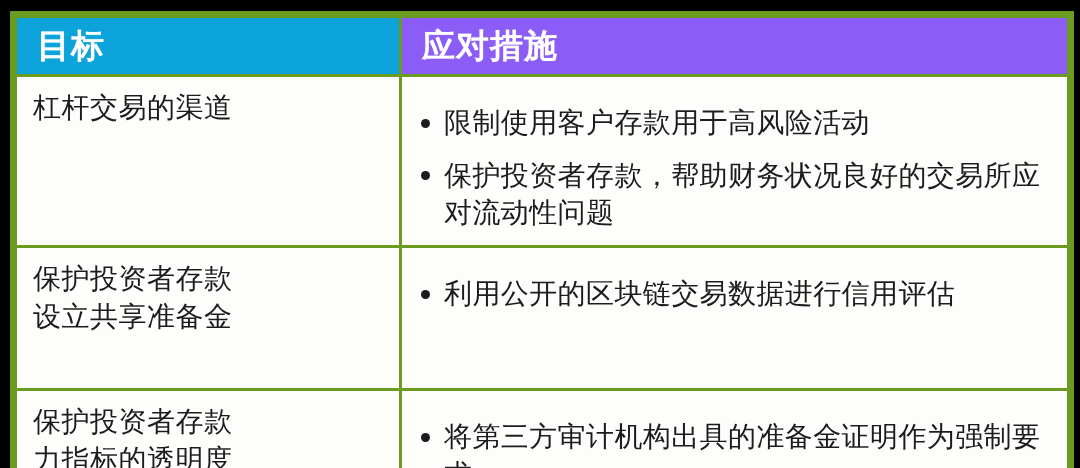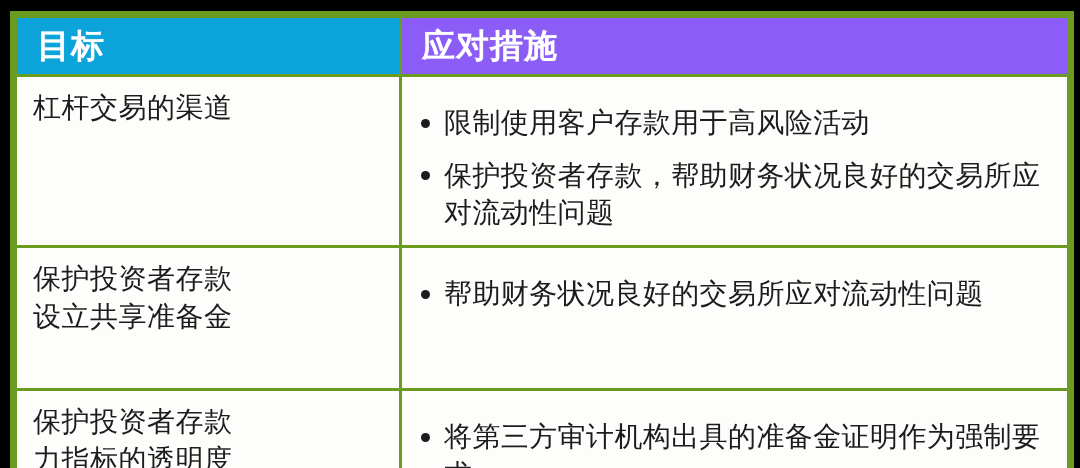--- a/index.html
+++ b/index.html
@@ -158,21 +158,21 @@
 
         <tr class="row-2">
           <td class="cell cell-goal">
             <span class="goal-line">保护投资者存款</span>
             <span class="goal-line">设立共享准备金</span>
           </td>
           <td class="cell cell-measure">
             <ul class="measures">
               <li>
                 <span class="dot"></span>
-                <span>帮助财务状况良好的交易所应对流动性问题</span>
+                <span>利用公开的区块链交易数据进行信用评估</span>
               </li>
             </ul>
           </td>
         </tr>
 
         <tr class="row-3">
           <td class="cell cell-goal">
             <span class="goal-line">保护投资者存款</span>
             <span class="goal-line">力指标的透明度</span>
           </td>

